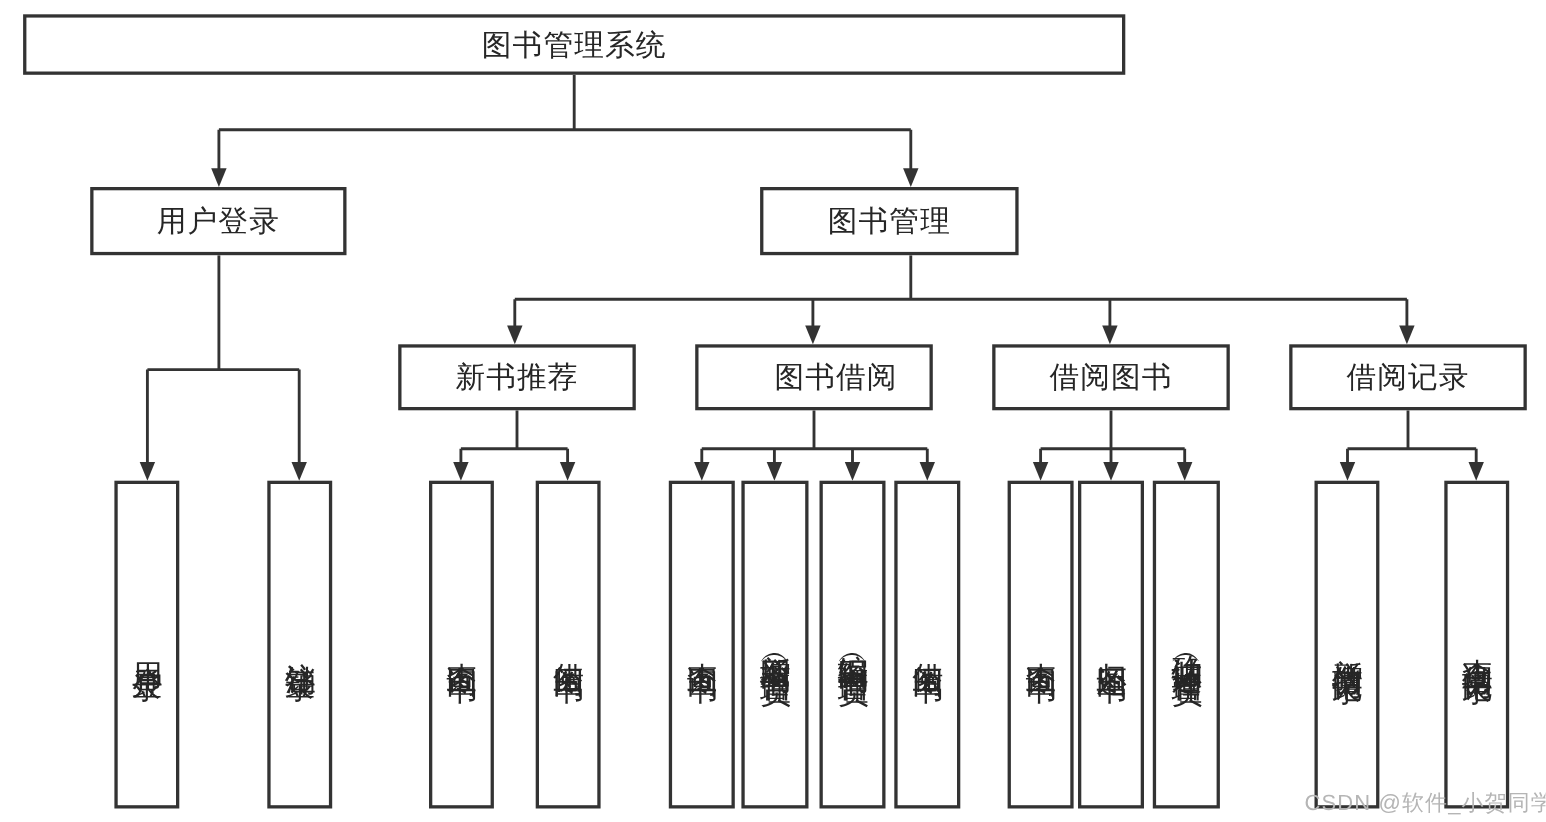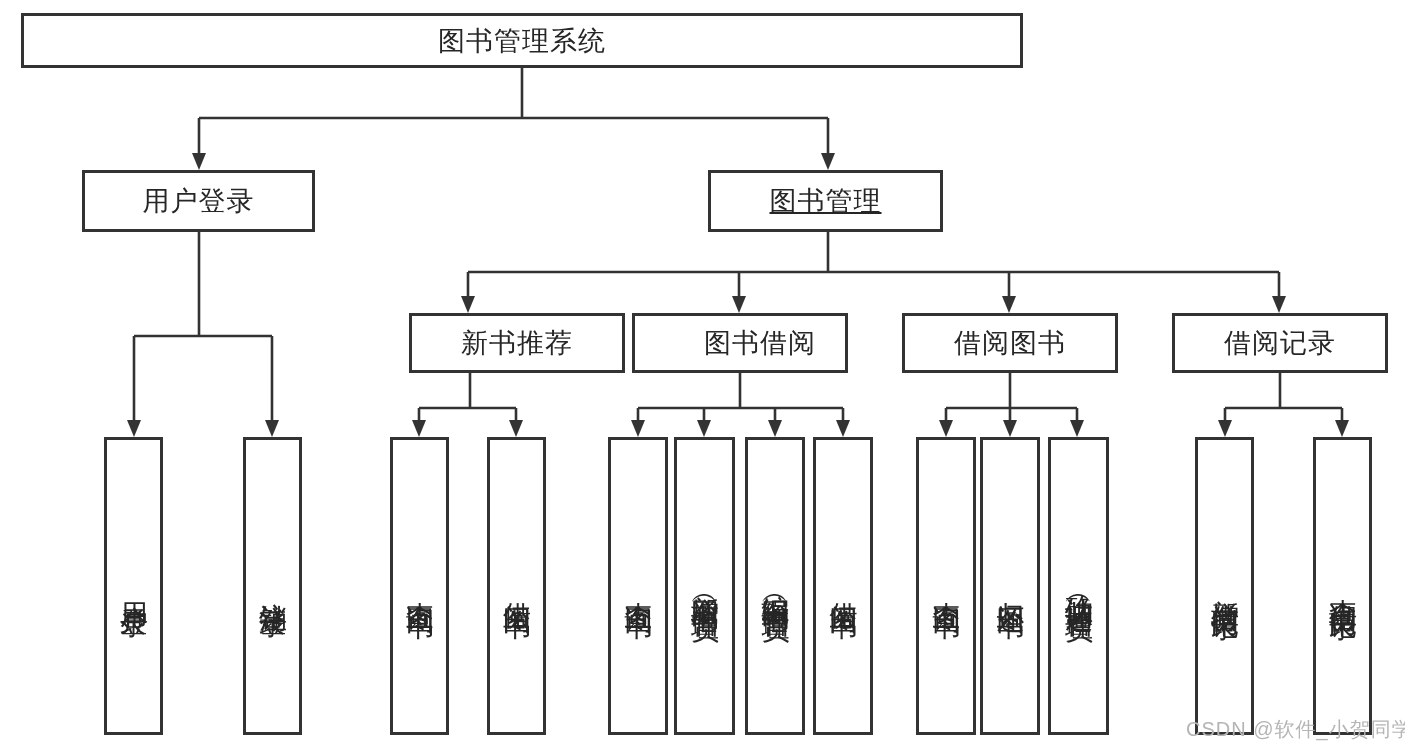--- a/index.html
+++ b/index.html
@@ -91,23 +91,23 @@
     <polygon points="1070,420 1084,420 1077,437" fill="#333333"></polygon>
 
     <path d="M1280 373 V408 M1225 408 H1342 M1225 408 V421 M1342 408 V421" stroke="#333333" stroke-width="2.6" fill="none"></path>
     <polygon points="1218,420 1232,420 1225,437" fill="#333333"></polygon>
     <polygon points="1335,420 1349,420 1342,437" fill="#333333"></polygon>
   </svg>
 
   <div class="box" style="left:21px; top:13px; width:1002px; height:55px;">图书管理系统</div>
 
   <div class="box" style="left:82px; top:170px; width:233px; height:62px;">用户登录</div>
-  <div class="box" style="left:708px; top:170px; width:235px; height:62px;text-decoration:underline;">图书管理</div>
+  <div class="box" style="left:691px; top:170px; width:235px; height:62px;">图书管理</div>
 
-  <div class="box" style="left:362px; top:313px; width:216px; height:60px;margin-left:47px;">新书推荐</div>
+  <div class="box" style="left:362px; top:313px; width:216px; height:60px;">新书推荐</div>
   <div class="box" style="left:632px; top:313px; width:216px; height:60px;padding-left:40px;">图书借阅</div>
   <div class="box" style="left:902px; top:313px; width:216px; height:60px;">借阅图书</div>
   <div class="box" style="left:1172px; top:313px; width:216px; height:60px;">借阅记录</div>
 
   <div class="vbox" style="left:104px; top:437px; width:59px; height:298px;">用户登录</div>
   <div class="vbox" style="left:243px; top:437px; width:59px; height:298px;">注销登录</div>
 
   <div class="vbox" style="left:390px; top:437px; width:59px; height:298px;">查询图书</div>
   <div class="vbox" style="left:487px; top:437px; width:59px; height:298px;">借阅图书</div>
 

